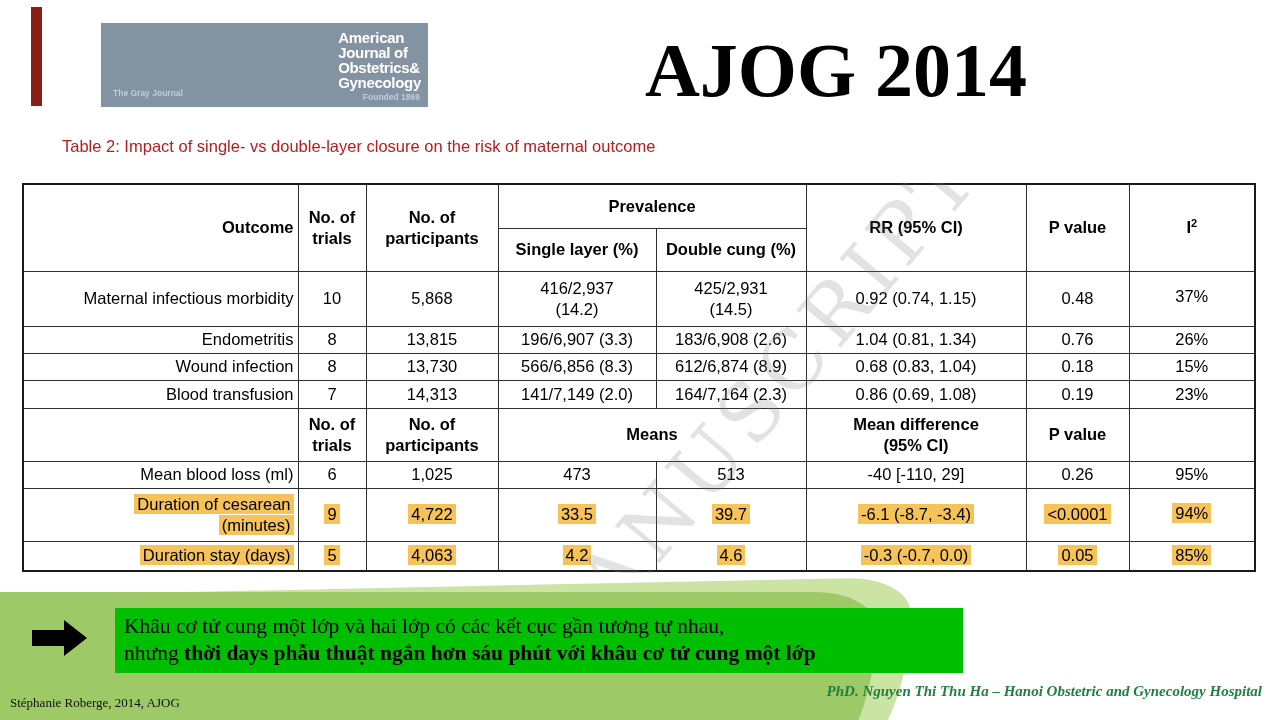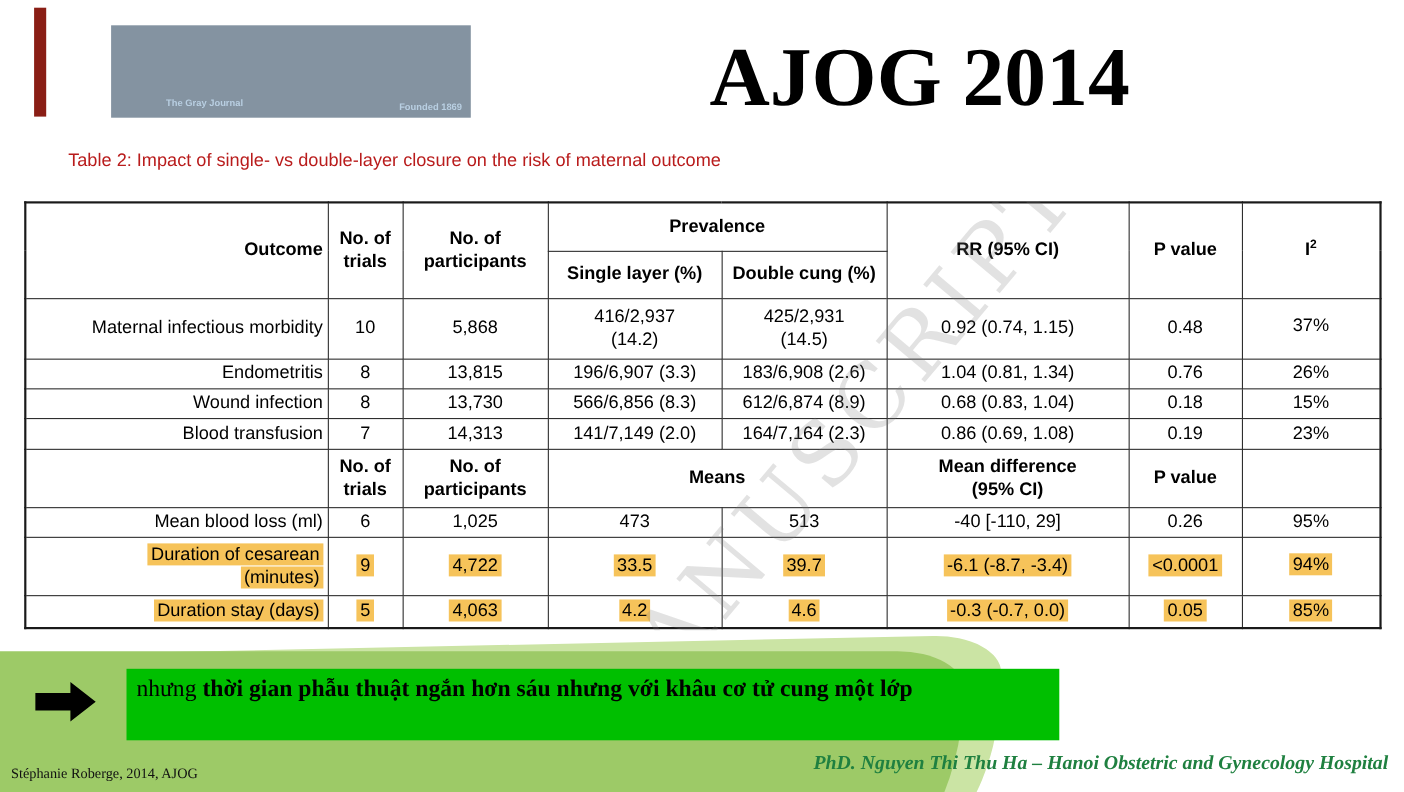--- a/index.html
+++ b/index.html
@@ -10,21 +10,21 @@
   .logo-accent{position:absolute;left:31px;top:7px;width:11px;height:99px;
                background:var(--logo-accent,#8a1e15);}
   .logo{position:absolute;left:101px;top:23px;width:327px;height:84px;
         background:var(--logo-bg,#8493a1);}
   .logo-acronym{position:absolute;left:8px;top:-2px;color:#fff;
         font-family:"Liberation Serif",serif;font-size:68px;line-height:80px;
         letter-spacing:1px;}
   .logo-name{position:absolute;right:7px;top:7px;color:#fff;font-weight:bold;
         font-size:15px;line-height:15px;letter-spacing:-0.3px;text-align:left;}
   .logo-tagline{position:absolute;left:12px;bottom:9px;color:#b9cfe2;
-        font-size:8.5px;font-weight:bold;margin-left:38px;}
+        font-size:8.5px;font-weight:bold;}
   .logo-founded{position:absolute;right:8px;bottom:5px;color:#b9cfe2;
         font-size:8.5px;font-weight:bold;padding-left:34px;}
 
   
   .slide-title{position:absolute;left:618px;top:14px;width:410px;margin:13px;
         text-align:center;font-family:"Liberation Serif",serif;
         font-weight:bold;font-size:76px;color:#000;}
   .caption{position:absolute;left:43px;top:137px;font-size:16.5px;
         font-weight:normal;color:#b91c1c;margin-left:19px;}
 
@@ -64,28 +64,34 @@
         background:var(--banner-green,#00bf00);z-index:2;box-sizing:border-box;
         padding:5px 0 0 9px;font-family:"Liberation Serif",serif;
         font-size:21.5px;line-height:27px;color:#000;}
   .arrow{position:absolute;left:32px;top:617px;z-index:3;}
 
   
   .citation{position:absolute;left:10px;top:695px;z-index:2;
         font-family:"Liberation Serif",serif;font-size:13px;color:#111;}
   .credit{position:absolute;right:14px;top:683px;z-index:2;
         font-family:"Liberation Serif",serif;font-style:italic;font-weight:bold;
-        font-size:18px;color:var(--credit-green,#1f8040);}
+        font-size:15px;color:var(--credit-green,#1f8040);}
 </style>
 </head>
 <body>
 
 <div class="logo-accent"></div>
 
 <div class="logo">
+  <div class="logo-name">
+    <div>American</div>
+    <div>Journal of</div>
+    <div>Obstetrics&amp;</div>
+    <div>Gynecology</div>
+  </div>
   <div class="logo-tagline">The Gray Journal</div>
   <div class="logo-founded">Founded 1869</div>
 </div>
 
 <h1 class="slide-title">AJOG 2014</h1>
 
 <div class="caption">Table 2: Impact of single- vs double-layer closure on the risk of maternal outcome</div>
 
 <div class="tablewrap">
   <table>
@@ -208,17 +214,18 @@
 </div>
 
 <div class="swoosh-light"></div>
 <div class="swoosh"></div>
 
 <svg class="arrow" width="58" height="42" viewBox="0 0 58 42">
   <polygon points="0,13 32,13 32,3 55,21 32,39 32,29 0,29" fill="#000"></polygon>
 </svg>
 
 <div class="conclusion">
-  <div><span>nhưng </span><b>thời gian phẫu thuật ngắn hơn sáu nhưng với khâu cơ tử cung một lớp</b></div>
+  <div>Khâu cơ tử cung một lớp và hai lớp có các kết cục gần tương tự nhau,</div>
+  <div><span>nhưng </span><b>thời days phẫu thuật ngắn hơn sáu phút với khâu cơ tử cung một lớp</b></div>
 </div>
 
 <div class="citation">Stéphanie Roberge, 2014, AJOG</div>
 <div class="credit">PhD. Nguyen Thi Thu Ha – Hanoi Obstetric and Gynecology Hospital</div>
 
 </body></html>

